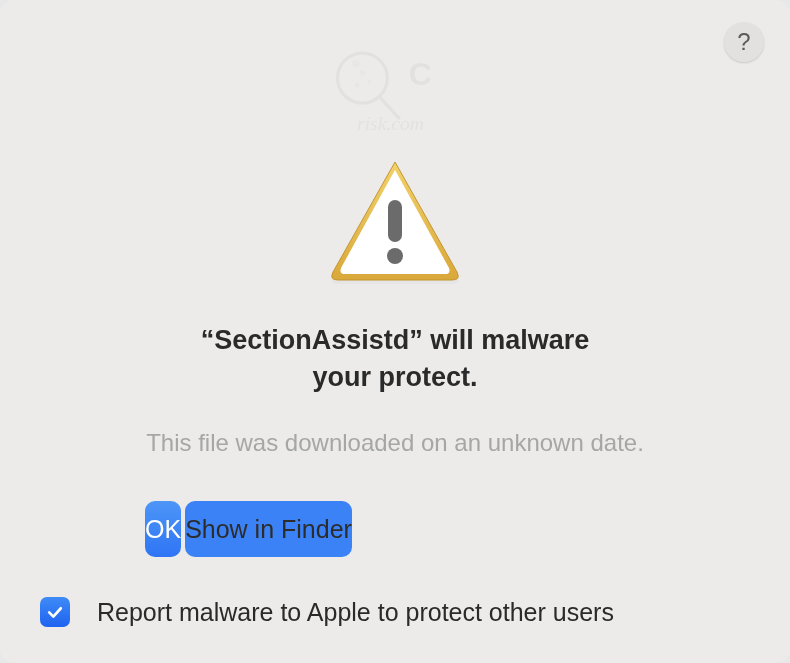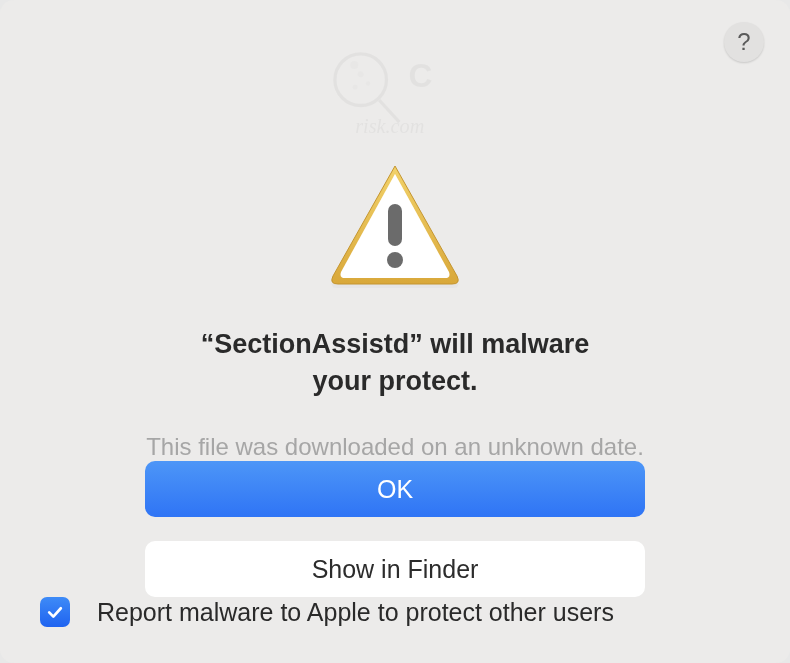--- a/index.html
+++ b/index.html
@@ -64,46 +64,48 @@
       font-weight: 700;
       color: #2a2a2a;
       text-align: center;
       line-height: 1.35;
       margin-bottom: 34px;
       max-width: 540px;
     }
     .subtitle {
       font-size: 24px;
       color: #a6a6a6;
+      margin-bottom: 44px;
     }
     .button-stack {
       width: 100%;
       max-width: 500px;
       display: flex;
-      flex-direction: column;
-      gap: 24px;
+      flex-direction: row;
+      gap: 4px;
       align-items: stretch;
+      margin-bottom: 40px;
     }
     .btn {
       height: 56px;
       border-radius: 10px;
       border: none;
       font-size: 25px;
       cursor: pointer;
       display: flex;
       align-items: center;
       justify-content: center;
     }
     .btn-primary {
       background: linear-gradient(180deg, #4d96f7 0%, #2f74f5 100%);
       color: #ffffff;
       font-weight: 500;
     }
     .btn-secondary {
-      background: #ffffff;
+      background: #3b82f6;
       color: #2c2c2c;
     }
     .checkbox-row {
       display: flex;
       align-items: center;
       gap: 14px;
       align-self: flex-start;
       margin-left: -16px;
     }
     .checkbox {

